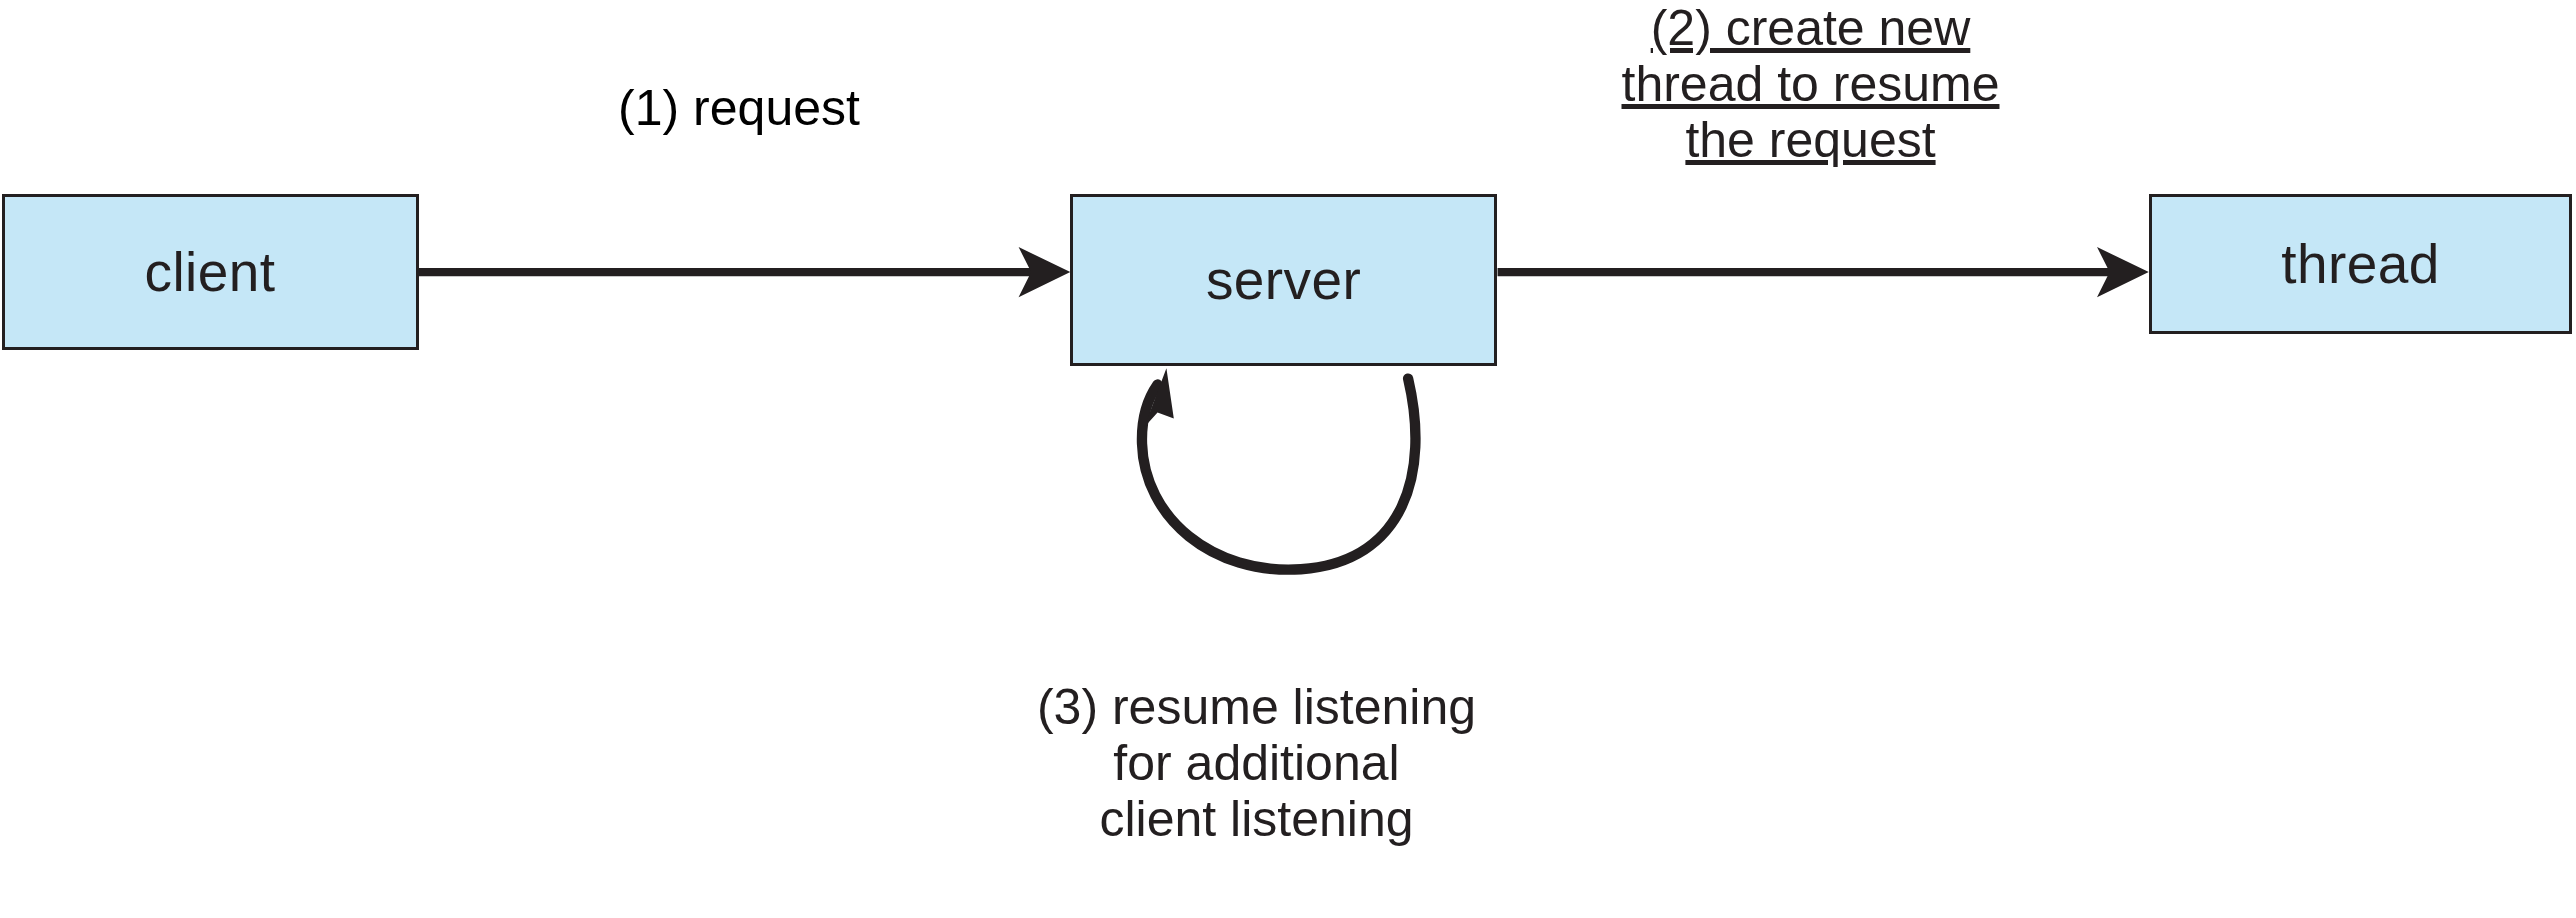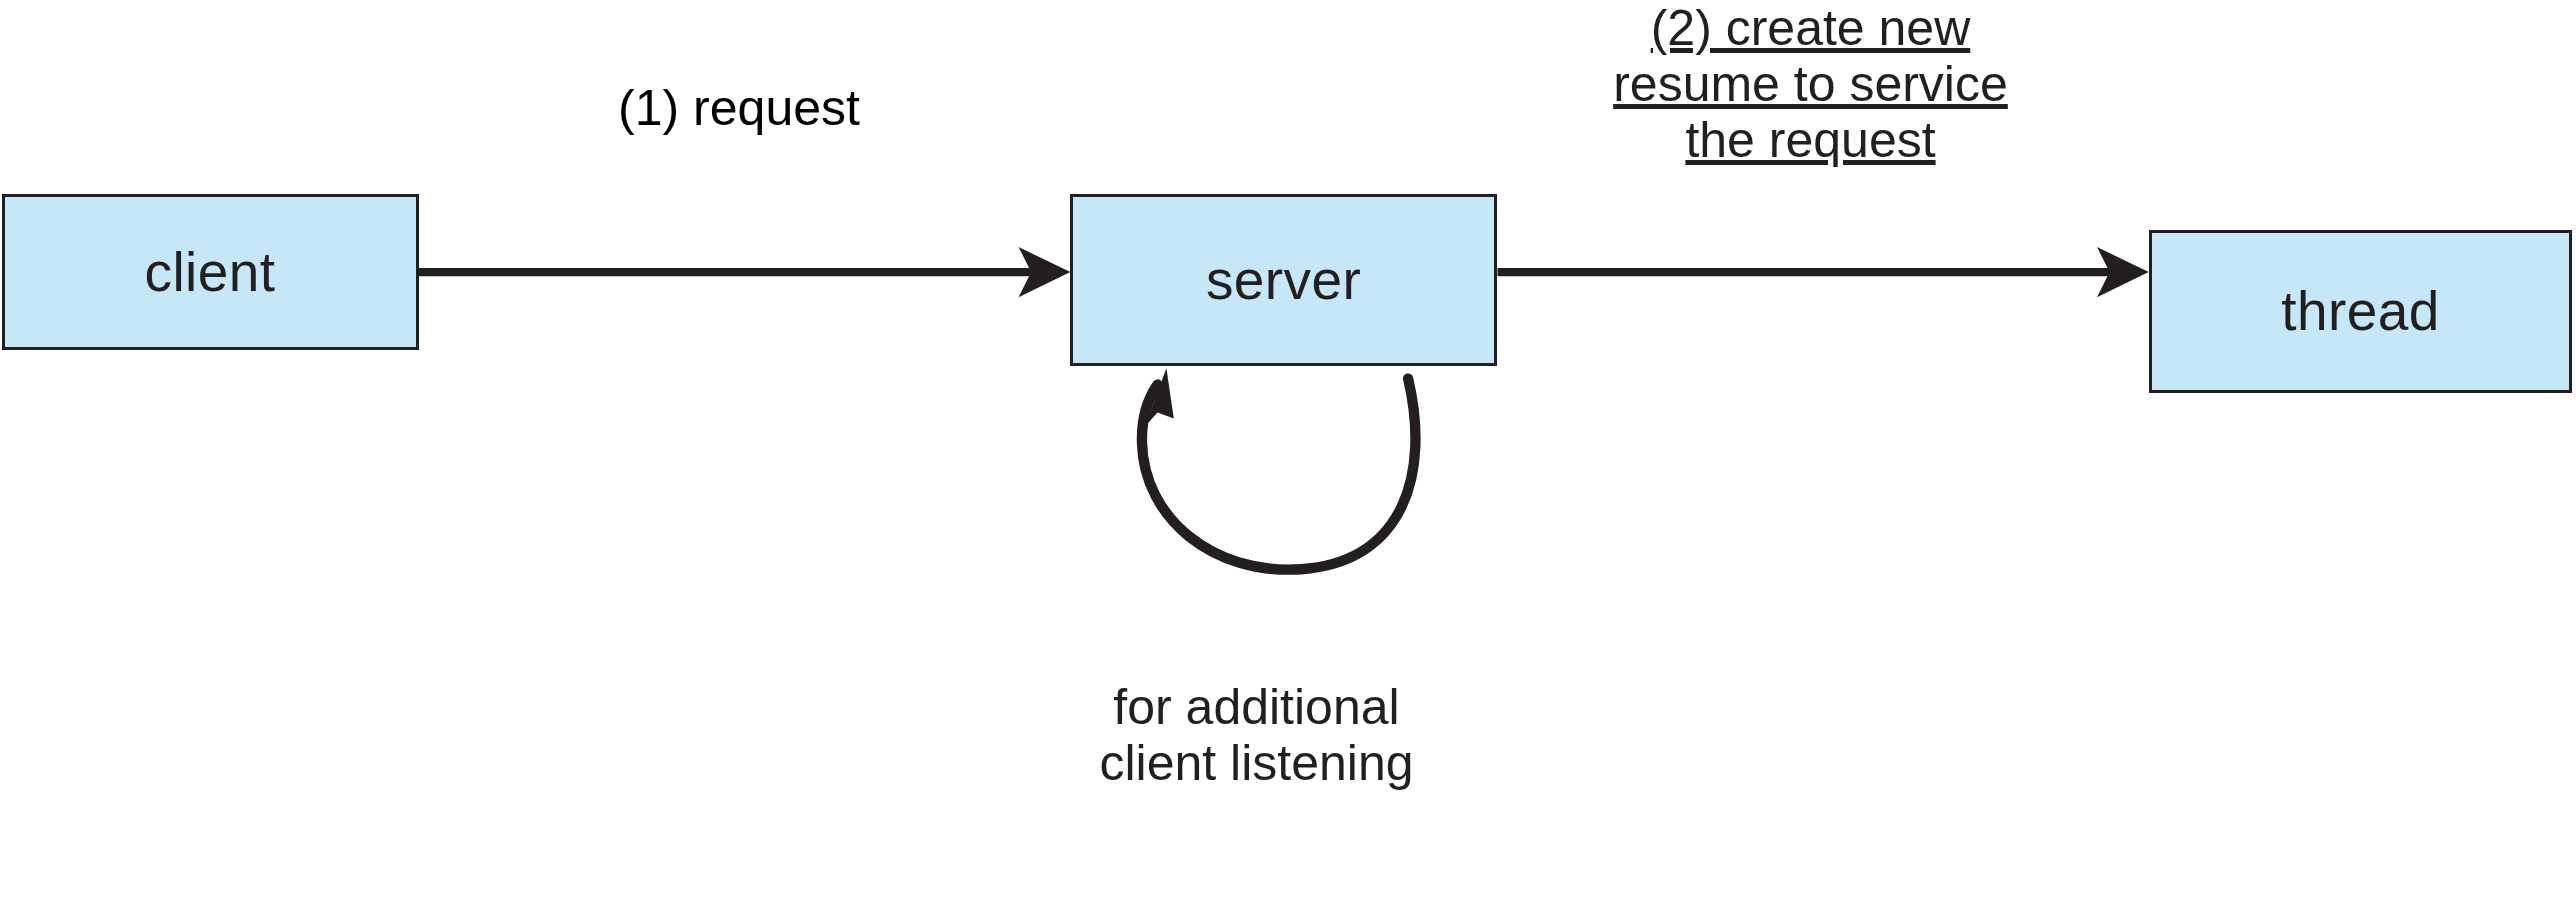--- a/index.html
+++ b/index.html
@@ -31,21 +31,21 @@
   .node-label {
     font-family: "Liberation Sans", sans-serif;
     font-size: 55px;
     line-height: 1;
     color: #231f20;
     letter-spacing: 0.4px;
     white-space: nowrap;
   }
   #box-client { left: 1.5px;    top: 194px; width: 417px; height: 156px; }
   #box-server { left: 1070px; top: 194px; width: 427px; height: 172px; }
-  #box-thread { left: 2149px; top: 194px; width: 423px; height: 163px; margin-top: 36px; }
+  #box-thread { left: 2149px; top: 194px; width: 423px; height: 140px; }
 
   
   #arrow-layer {
     position: absolute;
     left: 0;
     top: 0;
     width: 2576px;
     height: 919px;
     pointer-events: none;
   }
@@ -103,23 +103,24 @@
   <div class="node-box" id="box-thread" style="background: rgb(197, 231, 247); border-color: rgb(35, 31, 32);">
     <span class="node-label" style="color: rgb(35, 31, 32);">thread</span>
   </div>
 
   <div class="annotation" id="label-1" style="color: #000000;">
     <span class="ln">(1) request</span>
   </div>
 
   <div class="annotation" id="label-2" style="color: rgb(35, 31, 32);">
     <span class="ln">(2) create new</span>
-    <span class="ln">resume to service</span>
+    <span class="ln">thread to resume</span>
     <span class="ln">the request</span>
   </div>
 
   <div class="annotation" id="label-3" style="color: rgb(35, 31, 32);">
+    <span class="ln">(3) resume listening</span>
     <span class="ln">for additional</span>
     <span class="ln">client listening</span>
   </div>
 
 </div>
 
 
 </body></html>

